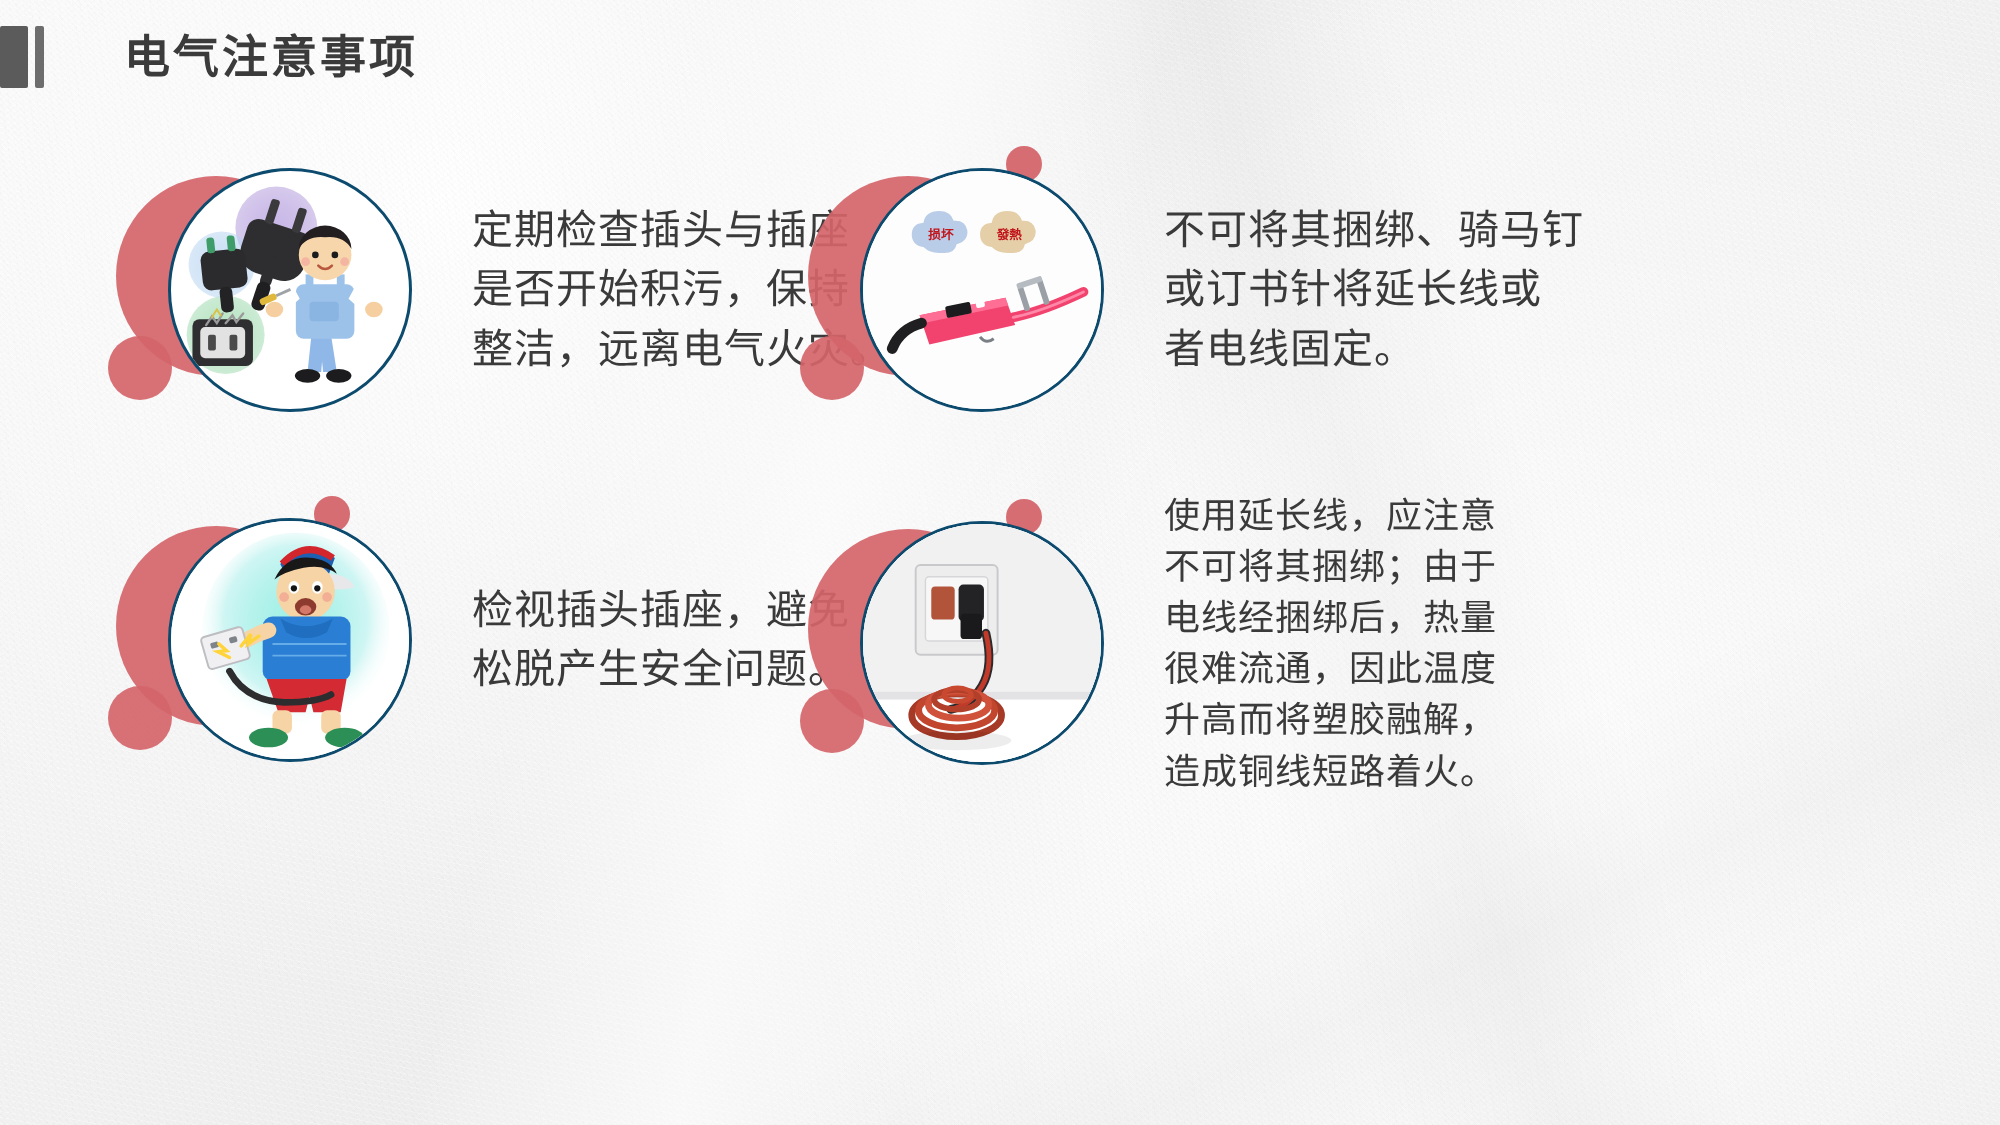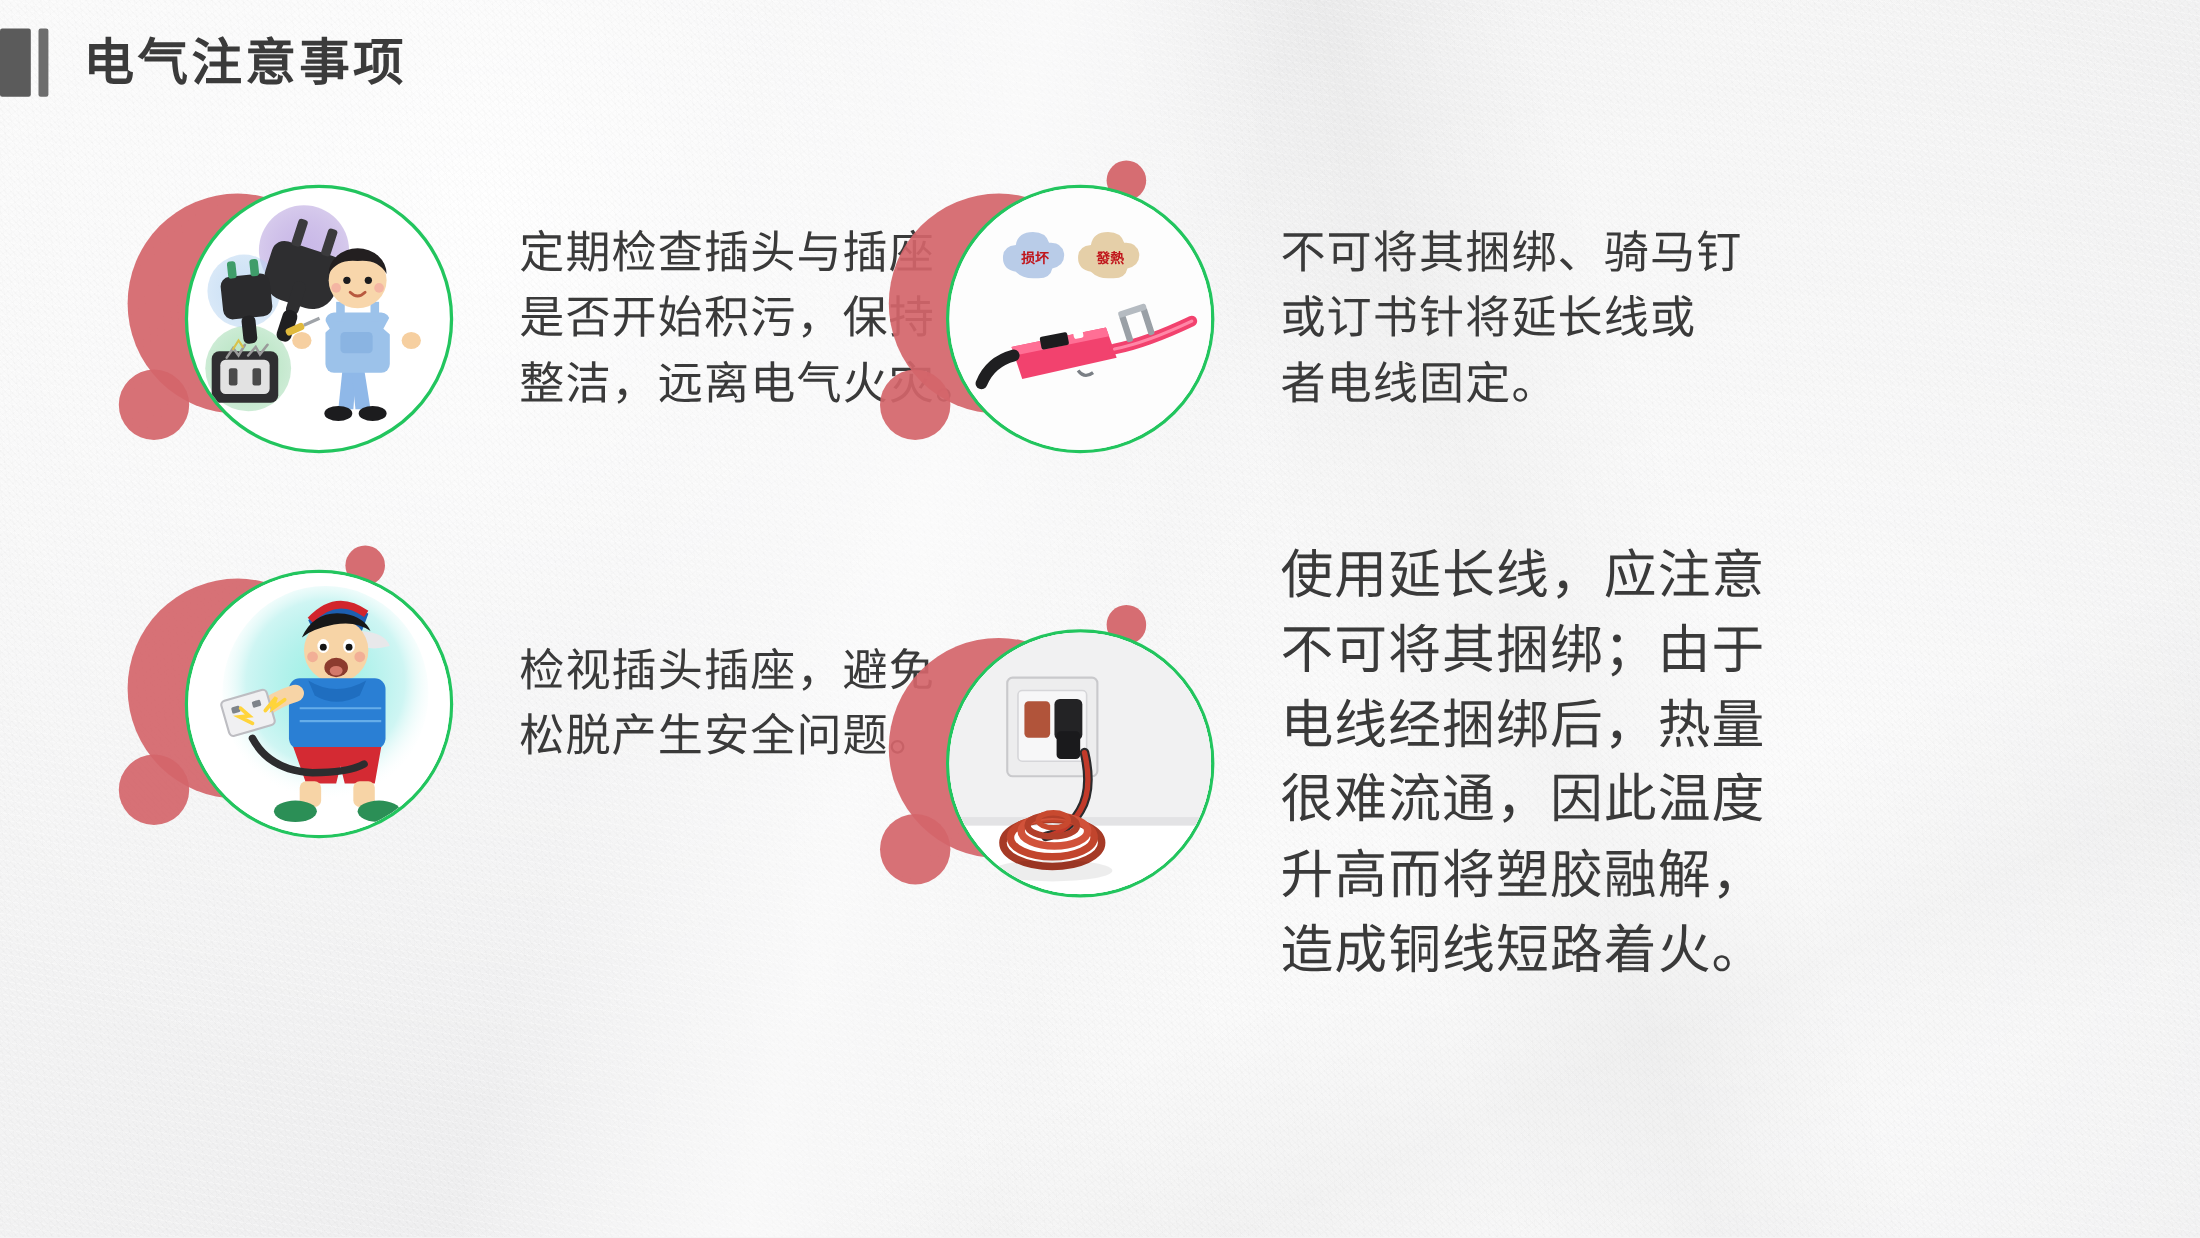--- a/index.html
+++ b/index.html
@@ -51,20 +51,21 @@
   }
 
   
   .header {
     position: absolute;
     left: 0;
     top: 26px;
     display: flex;
     align-items: center;
     z-index: 5;
+    gap: 48px;
   }
   .bar-group { display: flex; align-items: stretch; height: 62px; }
   .bar-thick {
     width: 28px;
     background: #5b5b5b;
     border-radius: 2px;
   }
   .bar-gap { width: 7px; }
   .bar-thin {
     width: 9px;
@@ -107,38 +108,38 @@
   .blob-mid   { width: 64px;  height: 64px;  left: 0px;  top: 196px; opacity: .92; }
   .blob-dot   { width: 36px;  height: 36px;  left: 206px; top: 6px;  opacity: .95; }
 
   .circle {
     position: absolute;
     left: 60px;
     top: 28px;
     width: 244px;
     height: 244px;
     border-radius: 50%;
-    border: 3px solid #22c55e;
+    border: 3px solid #0c4a6e;
     background: #ffffff;
     overflow: hidden;
     z-index: 2;
   }
   .circle .art { position: absolute; inset: 0; }
 
   
   .copy {
     margin-left: 34px;
     color: #3a3a3a;
     font-size: 41px;
     line-height: 1.45;
     letter-spacing: 1px;
     white-space: pre-line;
     max-width: 620px;
   }
-  .item-4 .copy { font-size: 48px; line-height: 1.42; }
+  .item-4 .copy { font-size: 36px; line-height: 1.42; }
 </style>
 </head>
 <body>
 
 <div class="page"></div>
 
 <div class="header">
   <div class="bar-group">
     <div class="bar-thick"></div>
     <div class="bar-gap"></div>

